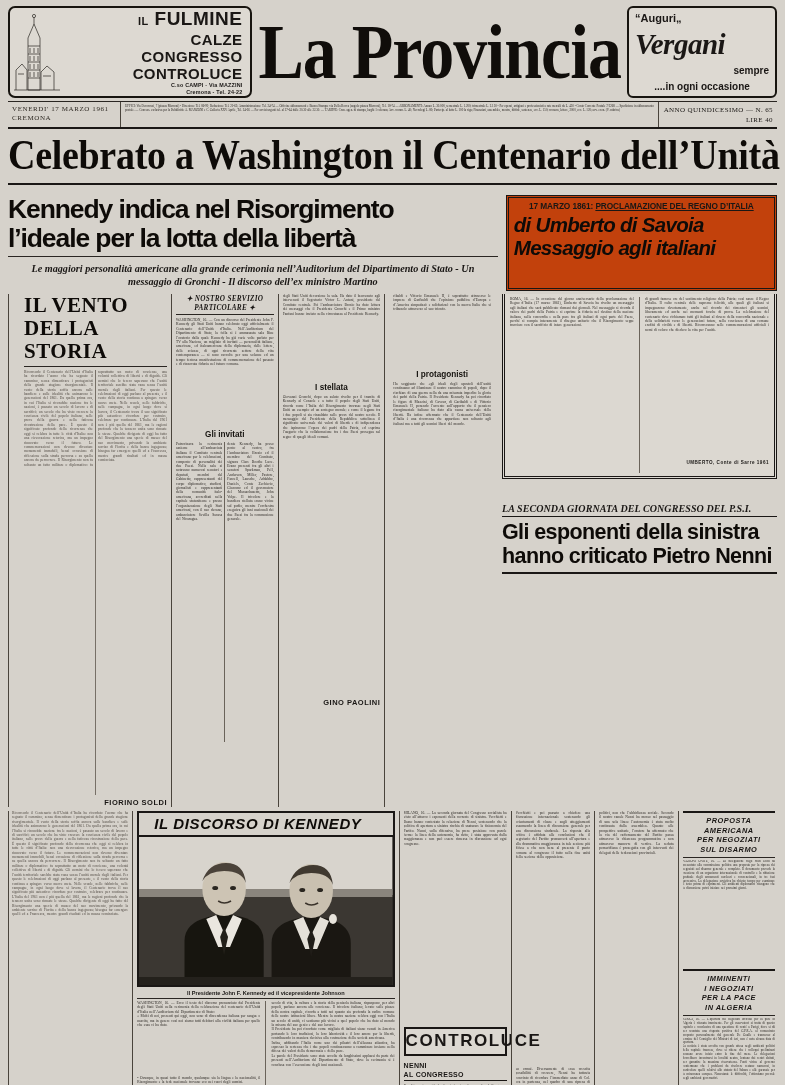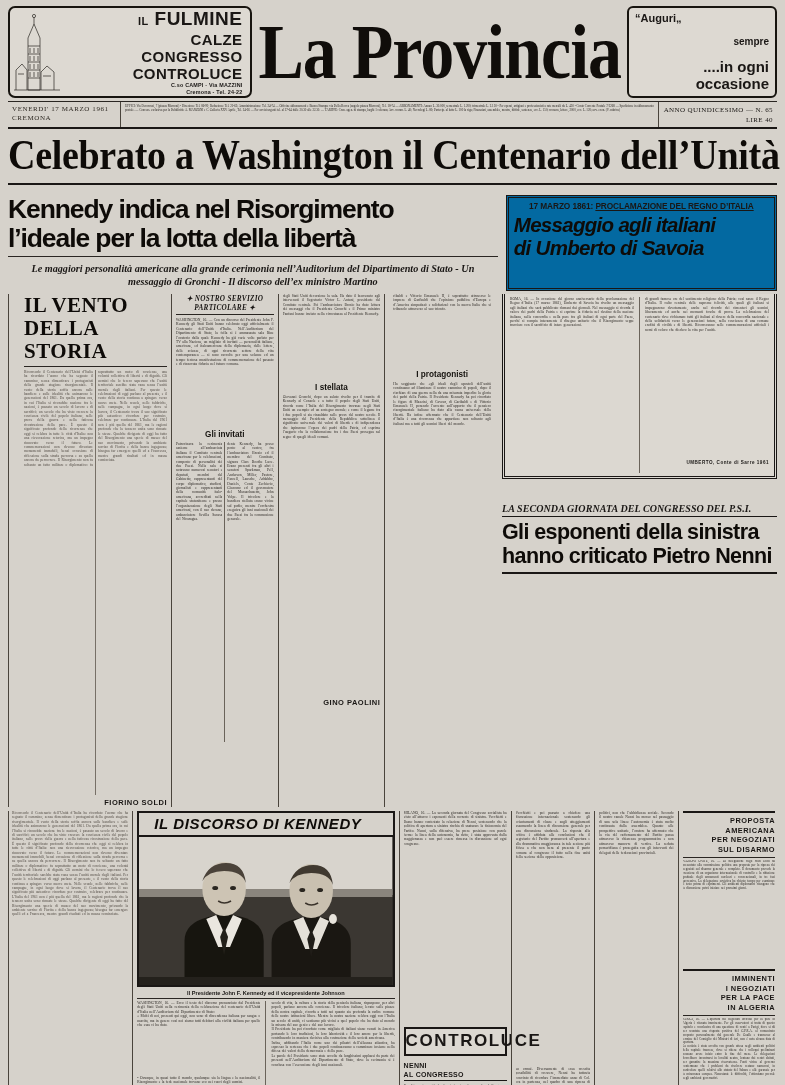--- a/index.html
+++ b/index.html
@@ -57,21 +57,21 @@
     transform:scaleY(1.14);
   }
   .ad-right{
     width:160px;border:2px solid #17140f;border-radius:6px;
     box-sizing:border-box;background:#ddd9d2;
     padding:4px 6px;display:flex;flex-direction:column;justify-content:space-between;
   }
   .ad-right .auguri{font-family:"Liberation Sans",sans-serif;font-weight:bold;font-size:11px;}
   .ad-right .vergani{font-family:"Liberation Serif",serif;font-style:italic;font-weight:bold;font-size:29px;line-height:30px;letter-spacing:-.5px;}
   .ad-right .sempre{font-family:"Liberation Sans",sans-serif;font-weight:bold;font-size:10px;text-align:right;}
-  .ad-right .occas{font-family:"Liberation Sans",sans-serif;font-weight:bold;font-size:15px;text-align:right;}
+  .ad-right .occas{font-family:"Liberation Sans",sans-serif;font-weight:bold;font-size:10px;text-align:center;}
 
   
   .infostrip{display:flex;align-items:stretch;margin-top:3px;border-top:1px solid #2a2622;border-bottom:2px solid #1a1715;height:25px;}
   .infostrip .datecell{width:112px;box-sizing:border-box;padding:3px 4px;}
   .infostrip .datecell div{font-size:7px;line-height:9px;letter-spacing:.6px;color:#2f2a24;}
   .infostrip .midcell{flex:1;box-sizing:border-box;border-left:1px solid #4a443c;border-right:1px solid #4a443c;padding:2px 4px;}
   .infostrip .midcell div{font-size:3.1px;line-height:4.3px;color:#2a2622;text-align:justify;}
   .infostrip .yearcell{width:118px;box-sizing:border-box;padding:3px 4px;text-align:right;}
   .infostrip .yearcell .a{font-size:7px;line-height:10px;letter-spacing:.4px;}
   .infostrip .yearcell .b{font-size:7px;line-height:10px;letter-spacing:.4px;}
@@ -92,21 +92,21 @@
     font-size:26.5px;line-height:29px;letter-spacing:-1.1px;
     color:#0e0b08;white-space:nowrap;
   }
   .kennedy-head .l2{display:block;}
   .deck-sub{
     font-family:"Liberation Serif",serif;font-style:italic;font-weight:bold;
     font-size:10.2px;line-height:13px;text-align:center;padding:5px 6px 3px 6px;
   }
   .deckright{
     width:275px;box-sizing:border-box;margin-left:3px;
-    border:3px double #1a1715;padding:3px 5px 2px 5px;background:#0369a1;
+    border:3px double #1a1715;padding:3px 5px 2px 5px;background:#c2410c;
   }
   .kicker{
     font-family:"Liberation Sans",sans-serif;font-weight:bold;font-size:8.3px;
     text-align:center;letter-spacing:-.1px;padding-bottom:2px;
   }
   .kicker u{text-decoration:underline;}
   .umberto{
     font-family:"Liberation Sans",sans-serif;font-weight:bold;font-style:italic;
     font-size:20.5px;line-height:23px;letter-spacing:-.7px;color:#0e0b08;
   }
@@ -170,21 +170,21 @@
     font-family:"Liberation Sans",sans-serif;font-weight:bold;font-size:17px;
     text-align:center;letter-spacing:1.6px;padding:2px 0 3px 0;background:#dcd8d1;
   }
   .minihead{
     font-family:"Liberation Sans",sans-serif;font-weight:bold;font-size:7px;
     line-height:9px;letter-spacing:.3px;
   }
   .minihead.u{border-bottom:1px solid #1a1715;padding-bottom:1px;}
   .boxhead{
     font-family:"Liberation Sans",sans-serif;font-weight:bold;font-size:7.4px;
-    line-height:9.5px;text-align:right;letter-spacing:.5px;padding:3px 0 3px 0;
+    line-height:9.5px;text-align:center;letter-spacing:.5px;padding:3px 0 3px 0;font-style:italic;
   }
 </style>
 </head>
 <body>
 
 <div class="page">
 
   <div class="masthead">
 
     <div class="ad-left">
@@ -216,20 +216,21 @@
         <div class="l5">Cremona - Tel. 24-22</div>
       </div>
     </div>
 
     <div class="logo">
       <div class="name">La Provincia</div>
     </div>
 
     <div class="ad-right">
       <div class="auguri">“Auguri„</div>
+      <div class="vergani">Vergani</div>
       <div class="sempre">sempre</div>
       <div class="occas">....in ogni occasione</div>
     </div>
   </div>
 
   <div class="infostrip">
     <div class="datecell">
       <div>VENERDI' 17 MARZO 1961</div>
       <div>CREMONA</div>
     </div>
@@ -253,22 +254,22 @@
       </div>
       <div class="rule" style="margin-top:3px"></div>
       <div class="deck-sub">Le maggiori personalità americane alla grande cerimonia nell’Auditorium del Dipartimento di Stato - Un messaggio di Gronchi - Il discorso dell’ex ministro Martino</div>
     </div>
 
     <div class="deckright">
       <div class="kicker">
         <span>17 MARZO 1861:</span>
         <u>PROCLAMAZIONE DEL REGNO D’ITALIA</u>
       </div>
+      <div class="umberto">di Umberto di Savoia</div>
       <div class="umberto">Messaggio agli italiani</div>
-      <div class="umberto">di Umberto di Savoia</div>
     </div>
   </div>
 
   <div class="bodyzone">
 
     <div class="c1 col vrule" style="padding-left:15px;">
       <div class="ventohead">
         <div>IL VENTO</div>
         <div>DELLA STORIA</div>
       </div>

